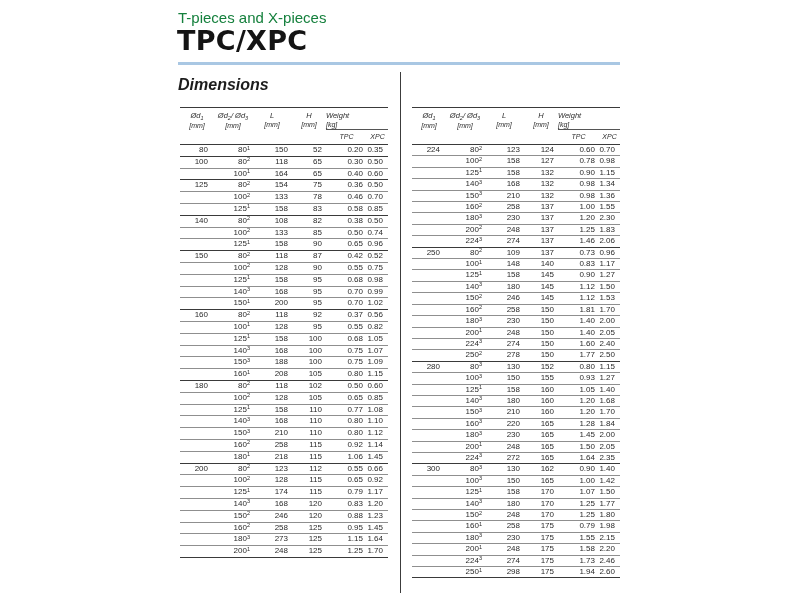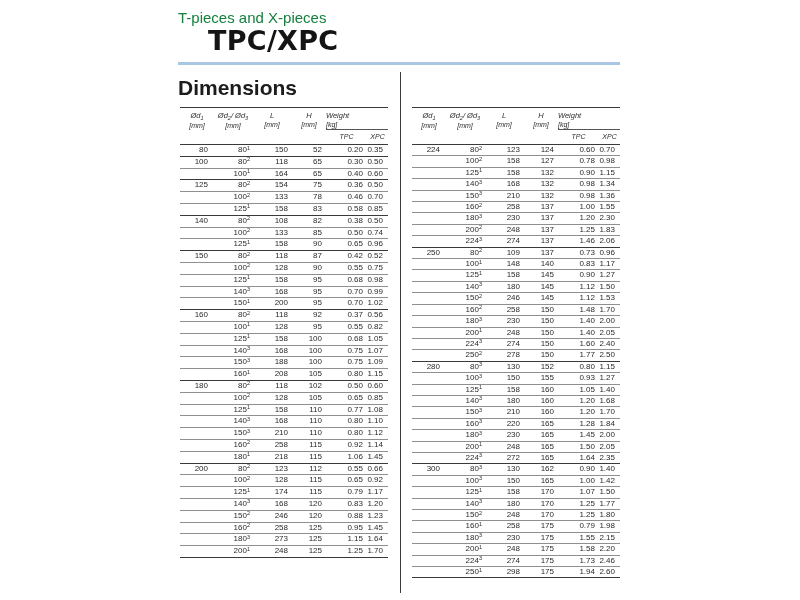--- a/index.html
+++ b/index.html
@@ -4,24 +4,24 @@
 <style>
   html,body{margin:0;padding:0;}
   body{
     width:800px;height:600px;background:#ffffff;position:relative;overflow:hidden;
     font-family:"Liberation Sans", sans-serif;color:#2d2d2d;
     -webkit-font-smoothing:antialiased;
   }
   .page{position:absolute;inset:0;background:#fff;}
   .kicker{position:absolute;left:178px;top:9px;font-size:15px;color:#15803d;}
   .title{position:absolute;left:177px;top:25px;font-size:27px;font-weight:bold;
-         font-family:"DejaVu Sans","Liberation Sans",sans-serif;color:#141414;letter-spacing:0.3px;margin-left:31px;}
+         font-family:"DejaVu Sans","Liberation Sans",sans-serif;color:#141414;letter-spacing:0.3px;}
   .blue-rule{position:absolute;left:178px;top:62px;width:442px;height:3px;background:#a9c7e3;}
-  .section-title{position:absolute;left:178px;top:76px;font-size:21px;font-weight:bold;
-                 color:#1c1c1c;}
+  .section-title{position:absolute;left:178px;top:76px;font-size:16px;font-weight:bold;
+                 font-style:italic;color:#1c1c1c;}
   .v-divider{position:absolute;left:400px;top:72px;width:1px;height:521px;background:#3c3c3c;}
 
   table.dim{position:absolute;top:107px;width:208px;border-collapse:collapse;table-layout:fixed;
             border-top:1.5px solid #3a3a3a;}
   table.dim.left{left:180px;}
   table.dim.right{left:412px;}
 
   th{font-weight:normal;font-style:italic;color:#2d2d2d;padding:0;}
   .rs{border-bottom:1.5px solid #3a3a3a;vertical-align:top;padding-top:3px;text-align:center;}
   .wh{border-bottom:0.8px solid #555;vertical-align:top;padding-top:3px;text-align:left;height:18px;}
@@ -523,21 +523,21 @@
           <td>246</td>
           <td>145</td>
           <td>1.12</td>
           <td>1.53</td>
         </tr>
         <tr>
           <td></td>
           <td>160<sup>2</sup></td>
           <td>258</td>
           <td>150</td>
-          <td>1.48</td>
+          <td>1.81</td>
           <td>1.70</td>
         </tr>
         <tr>
           <td></td>
           <td>180<sup>3</sup></td>
           <td>230</td>
           <td>150</td>
           <td>1.40</td>
           <td>2.00</td>
         </tr>

